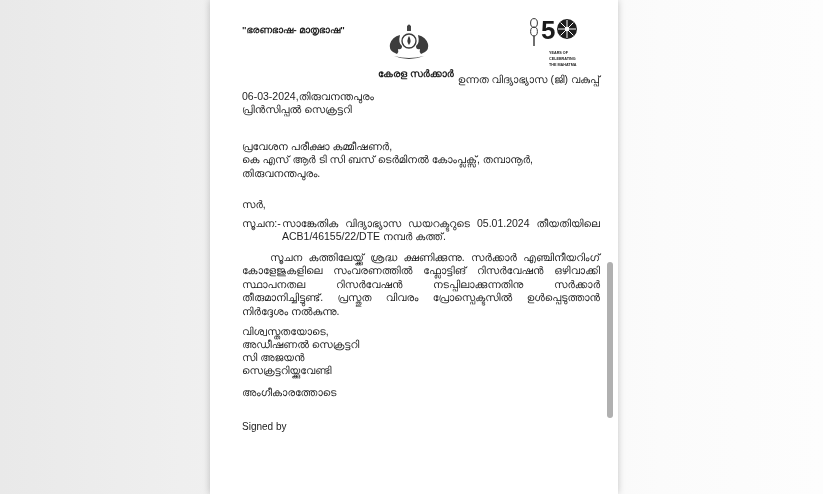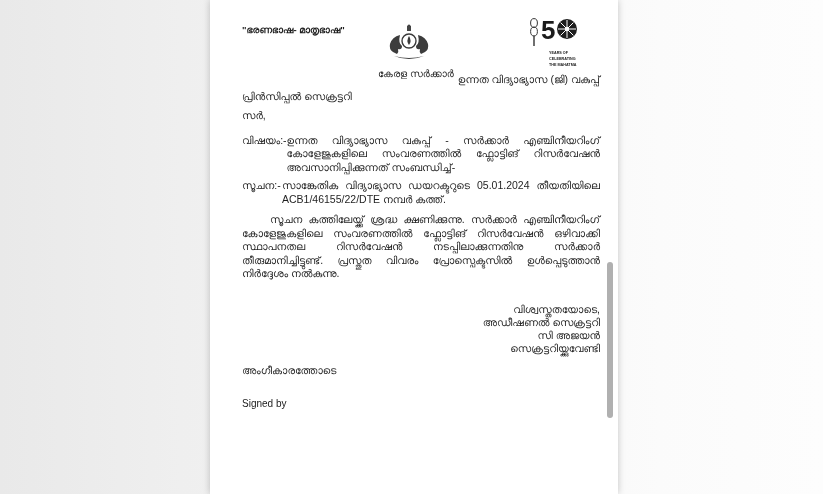--- a/index.html
+++ b/index.html
@@ -12,37 +12,37 @@
   }
   .page {
     position:absolute; left:210px; top:0; width:408px; height:494px;
     background:#ffffff;
     box-shadow:0 0 7px rgba(0,0,0,.22);
     padding:0 18px 0 32px;
     font-size:10.5px; line-height:13.5px;
   }
   .quote { position:absolute; top:23px; left:32px; font-weight:bold; font-size:9.5px; }
   .emblem-wrap { position:absolute; top:24px; left:168px; width:62px; text-align:center; }
-  .emblem-caption { font-weight:normal; font-size:10px; margin-top:1px; white-space:nowrap; }
+  .emblem-caption { font-weight:bold; font-size:10px; margin-top:1px; white-space:nowrap; }
   .logo150 { position:absolute; top:17px; right:26px; width:64px; text-align:left; }
   .logo150-top { display:flex; align-items:flex-start; }
   .g150-digit { font-size:26px; line-height:26px; font-weight:bold; color:#1b1b1b; margin-left:1px; }
   .g150-caption { margin-left:21px; margin-top:0; }
   .g150-caption div { font-size:6px; line-height:6px; transform:scale(.62); transform-origin:left top; font-weight:bold; color:#222; white-space:nowrap; }
   .dept { padding-top:73px; text-align:right; }
   .refrow { display:flex; justify-content:space-between; margin-top:3px; }
   .principal { }
   .address { margin-top:23px; }
-  .salutation { margin-top:6px; }
+  .salutation { margin-top:18px; }
   .labelled { display:flex; margin-top:11px; }
   .labelled .lab { flex:0 0 40px; }
   .labelled .txt { flex:1; text-align:justify; }
   .ref-block { margin-top:5px; }
   .body-para { margin-top:7px; text-align:justify; text-indent:28px; }
-  .signoff { margin-top:22px; text-align:right; line-height:13px; }
+  .signoff { margin-top:7px; line-height:13px; }
   .approval { margin-top:9px;font-family:Liberation Serif, serif; }
   .signed-block { margin-top:21px; font-size:10px; line-height:12.5px; color:#1a1a1a; }
   .scroll-thumb {
     position:absolute; left:607px; top:262px; width:6px; height:156px;
     background:#b0b0b0; border-radius:3px;
   }
 </style>
 </head>
 <body>
 
@@ -91,31 +91,33 @@
     <div class="g150-caption">
       <div>YEARS OF</div>
       <div>CELEBRATING</div>
       <div>THE MAHATMA</div>
     </div>
   </div>
 
   <div class="dept">ഉന്നത വിദ്യാഭ്യാസ (ജി) വകുപ്പ്</div>
 
   <div class="refrow">
+    <span>06-03-2024,തിരുവനന്തപുരം</span>
   </div>
 
   <div class="principal">പ്രിൻസിപ്പൽ സെക്രട്ടറി</div>
 
+  <div class="address">
+    <div>പ്രവേശന പരീക്ഷാ കമ്മീഷണർ,</div>
+    <div>കെ എസ് ആർ ടി സി ബസ് ടെർമിനൽ കോംപ്ലക്സ്, തമ്പാനൂർ,</div>
+    <div>തിരുവനന്തപുരം.</div>
+  </div>
 
   <div class="salutation">സർ,</div>
 
-  <div class="labelled">
-    <span class="lab">വിഷയം:-</span>
-    <span class="txt">ഉന്നത വിദ്യാഭ്യാസ വകുപ്പ് - സർക്കാർ എഞ്ചിനീയറിംഗ് കോളേജുകളിലെ സംവരണത്തിൽ ഫ്ലോട്ടിങ് റിസർവേഷൻ അവസാനിപ്പിക്കുന്നത് സംബന്ധിച്ച്-</span>
-  </div>
 
   <div class="labelled ref-block">
     <span class="lab">സൂചന:-</span>
     <span class="txt">സാങ്കേതിക വിദ്യാഭ്യാസ ഡയറക്ടറുടെ 05.01.2024 തീയതിയിലെ ACB1/46155/22/DTE നമ്പർ കത്ത്.</span>
   </div>
 
   <div class="body-para">സൂചന കത്തിലേയ്ക്ക് ശ്രദ്ധ ക്ഷണിക്കുന്നു. സർക്കാർ എഞ്ചിനീയറിംഗ് കോളേജുകളിലെ സംവരണത്തിൽ ഫ്ലോട്ടിങ് റിസർവേഷൻ ഒഴിവാക്കി സ്ഥാപനതല റിസർവേഷൻ നടപ്പിലാക്കുന്നതിനു സർക്കാർ തീരുമാനിച്ചിട്ടുണ്ട്. പ്രസ്തുത വിവരം പ്രോസ്പെക്ടസിൽ ഉൾപ്പെടുത്താൻ നിർദ്ദേശം നൽകുന്നു.</div>
 
   <div class="signoff">
     <div>വിശ്വസ്തതയോടെ,</div>

